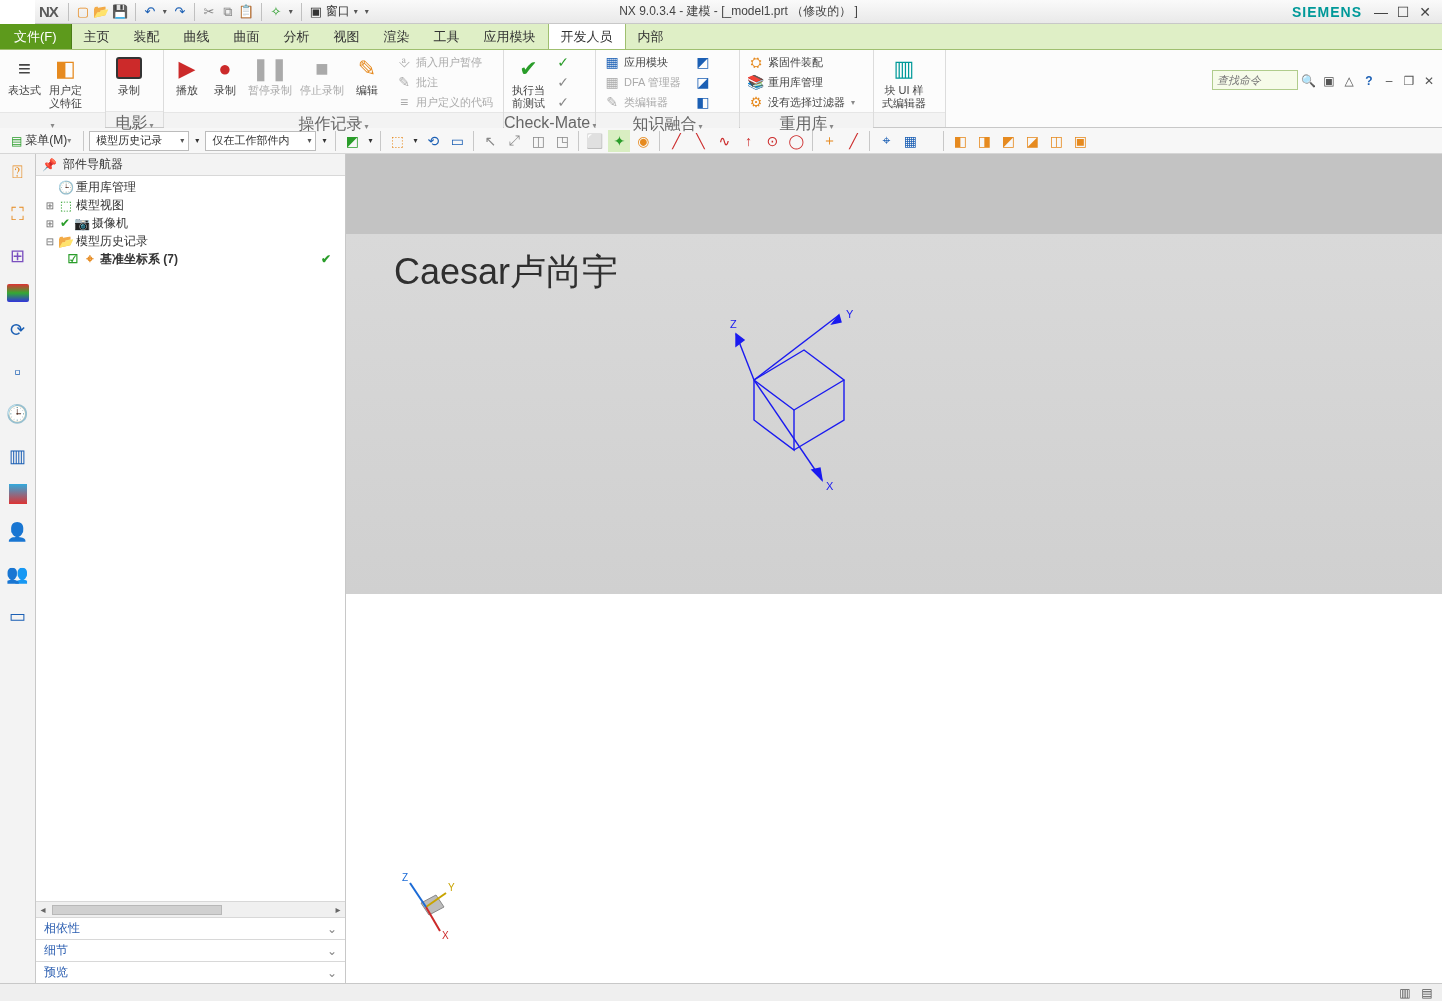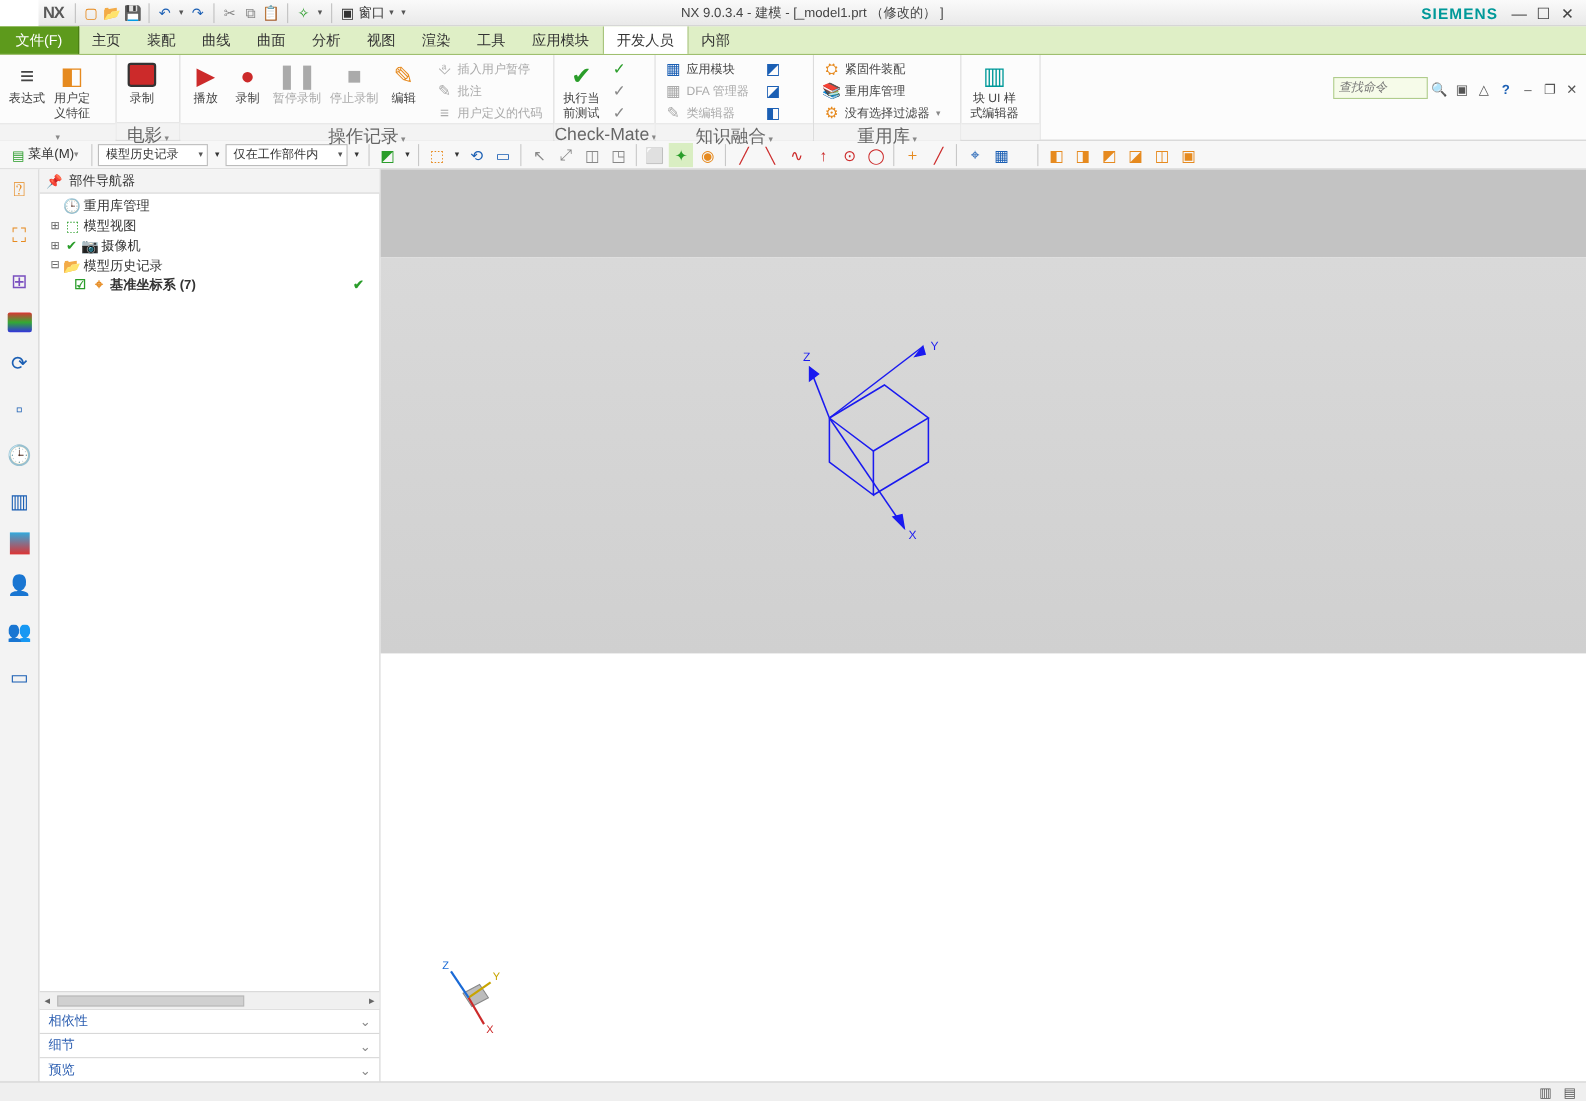--- a/index.html
+++ b/index.html
@@ -424,20 +424,21 @@
       </div>
     <div class="nav-section">
         <span>预览</span>
         <span class="chev">⌄</span>
       </div>
   </div>
 
   <div class="viewport">
     <div class="vp-top"></div>
     <div class="vp-mid"></div>
+    <div class="watermark">Caesar卢尚宇</div>
 
     <svg class="csys" width="200" height="190">
       <g stroke="#1a1af0" stroke-width="1.4" fill="none">
         <line x1="40" y1="70" x2="125" y2="5"></line>
         <polygon points="125,5 118,14 127,12" fill="#1a1af0"></polygon>
         <line x1="40" y1="70" x2="108" y2="170"></line>
         <polygon points="108,170 98,160 106,158" fill="#1a1af0"></polygon>
         <line x1="40" y1="70" x2="22" y2="24"></line>
         <polygon points="22,24 22,36 30,30" fill="#1a1af0"></polygon>
         <polyline points="40,70 90,40 130,70 80,100 40,70"></polyline>

